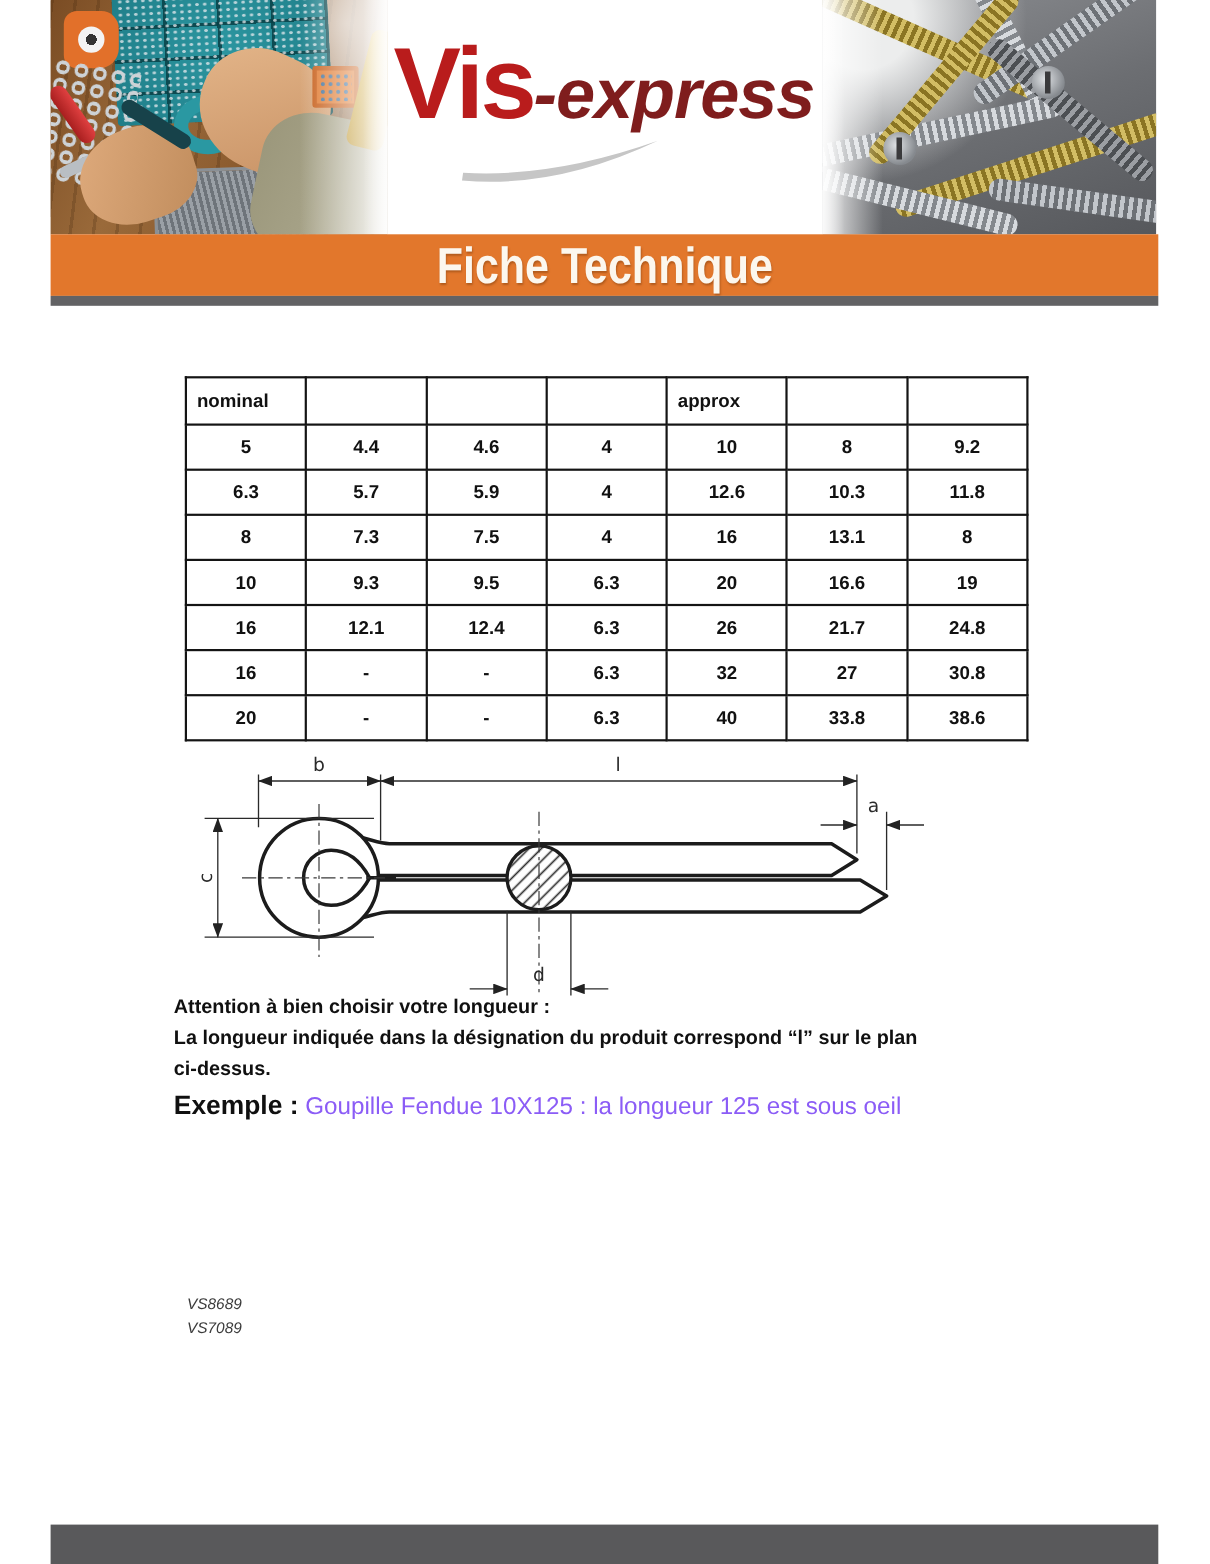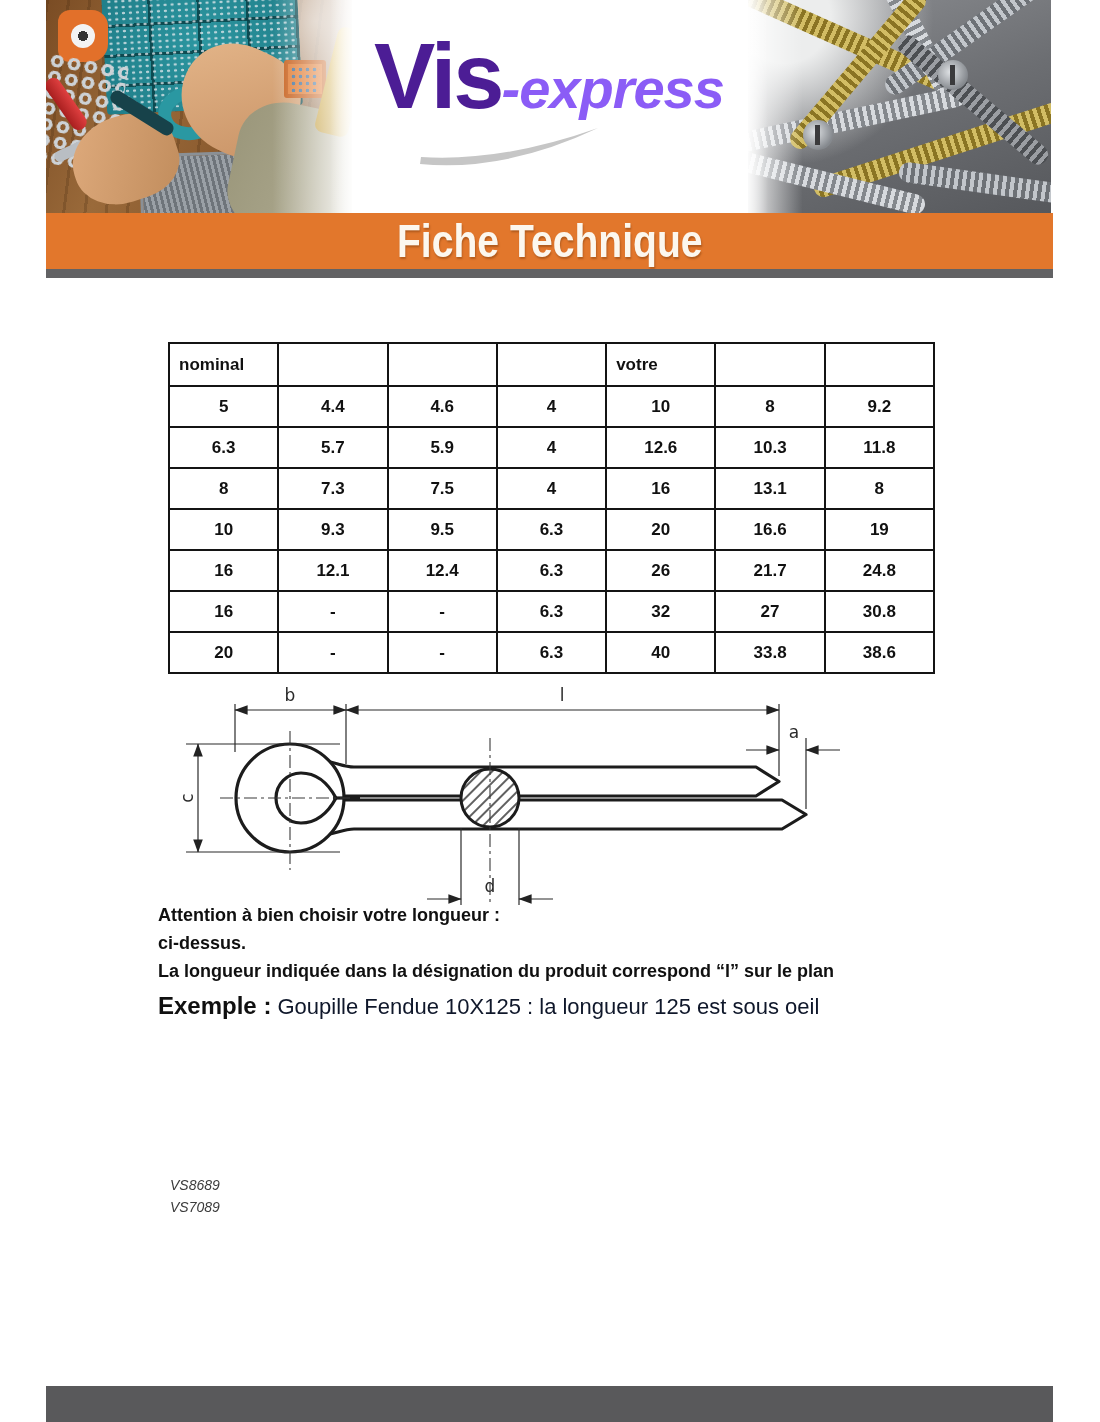--- a/index.html
+++ b/index.html
@@ -56,22 +56,22 @@
   .scr-brass  { background:repeating-linear-gradient(90deg,#d2bd64 0 4px,#8a7423 4px 8px); }
   .scr-dark   { background:repeating-linear-gradient(90deg,#9b9ea3 0 4px,#4c4f53 4px 8px); }
   .head { width:30px; height:30px; border-radius:50%; background:radial-gradient(circle at 40% 40%, #dfe2e5, #85898e 70%); }
   .head::after { content:""; position:absolute; left:12px; top:5px; width:5px; height:20px; background:#3a3a3c; }
   .photo-right::after { content:""; position:absolute; inset:0; background:linear-gradient(to left, transparent 82%, rgba(255,255,255,.9)); }
   
   .center-white { position:absolute; left:330px; top:0; width:438px; height:213px;
     background:linear-gradient(to right, rgba(255,255,255,0), #fff 7%, #fff 93%, rgba(255,255,255,0)); }
   .logo-row { position:absolute; left:330px; top:30px; width:438px; height:100px;
     display:flex; justify-content:center; align-items:baseline; }
-  .logo-vis { font-size:92px; font-weight:bold; color:#4c1d95; letter-spacing:-3px; line-height:1; }
-  .logo-express { font-size:56px; font-weight:bold; font-style:italic; color:#8b5cf6; letter-spacing:-1px; line-height:1; }
+  .logo-vis { font-size:92px; font-weight:bold; color:#b91c1c; letter-spacing:-3px; line-height:1; }
+  .logo-express { font-size:64px; font-weight:bold; font-style:italic; color:#7f1d1d; letter-spacing:-1px; line-height:1; }
   .swoosh { position:absolute; left:330px; top:118px; width:438px; height:60px; }
   
   .banner { position:absolute; left:46px; top:213px; width:1007px; height:56px; background:#e2772c;
     display:flex; align-items:center; justify-content:center; }
   .banner-title { font-size:46px; font-weight:bold; color:#fcf7ee; transform:scaleX(.85);
     letter-spacing:0; text-shadow:1px 2px 2px rgba(90,40,0,.35); white-space:nowrap; }
   .banner-strip { position:absolute; left:46px; top:269px; width:1007px; height:9px; background:#626264; }
   
   .spec-table-wrap { position:absolute; left:168px; top:298px; width:767px;margin-top:44px; }
   table.spec { width:100%; border-collapse:collapse; table-layout:fixed; }
@@ -79,21 +79,21 @@
     border:2px solid #141414; font-size:17px; font-weight:bold; color:#111;
     text-align:center; height:41px; vertical-align:middle; }
   table.spec th { height:43px; text-align:left; padding-left:9px; }
   
   .diagram { position:absolute; left:150px; top:678px; width:740px; height:237px; }
   
   .notes { position:absolute; left:158px; top:901px; width:795px; color:#101010; }
   .notes p { font-size:18px; font-weight:bold; line-height:28px; }
   .example { margin-top:7px; }
   .example .ex-label { font-size:24px; font-weight:bold; }
-  .example .ex-text { font-size:22px; font-weight:normal; color:#0f172a; }
+  .example .ex-text { font-size:22px; font-weight:normal; color:#8b5cf6; }
   
   .codes { position:absolute; left:170px; top:1174px; font-style:italic; font-size:14px; color:#3c3c3c; line-height:22px; }
   .footer-bar { position:absolute; left:46px; top:1386px; width:1007px; height:36px; background:#59595b; }
 </style>
 </head>
 <body>
 
 <div class="page">
 
   <div class="photo photo-left">
@@ -142,21 +142,21 @@
   <div class="banner-strip"></div>
 
   <div class="spec-table-wrap">
     <table class="spec">
       <thead>
         <tr>
           <th>nominal</th>
           <th></th>
           <th></th>
           <th></th>
-          <th>votre</th>
+          <th>approx</th>
           <th></th>
           <th></th>
         </tr>
       </thead>
       <tbody>
           <tr>
             <td>5</td>
             <td>4.4</td>
             <td>4.6</td>
             <td>4</td>
@@ -278,22 +278,22 @@
       <text x="140" y="23">b</text>
       <text x="412" y="23">l</text>
       <text x="644" y="60">a</text>
       <text x="37" y="126" transform="rotate(-90 37 120)">c</text>
       <text x="340" y="214">d</text>
     </g>
   </svg>
 
   <div class="notes">
     <p>Attention à bien choisir votre longueur :</p>
+    <p>La longueur indiquée dans la désignation du produit correspond “l” sur le plan</p>
     <p>ci-dessus.</p>
-    <p>La longueur indiquée dans la désignation du produit correspond “l” sur le plan</p>
     <p class="example"><span class="ex-label">Exemple :</span><span class="ex-text"> Goupille Fendue 10X125 : la longueur 125 est sous oeil</span></p>
   </div>
 
   <div class="codes">
     <div>VS8689</div>
     <div>VS7089</div>
   </div>
 
   <div class="footer-bar"></div>
 </div>

